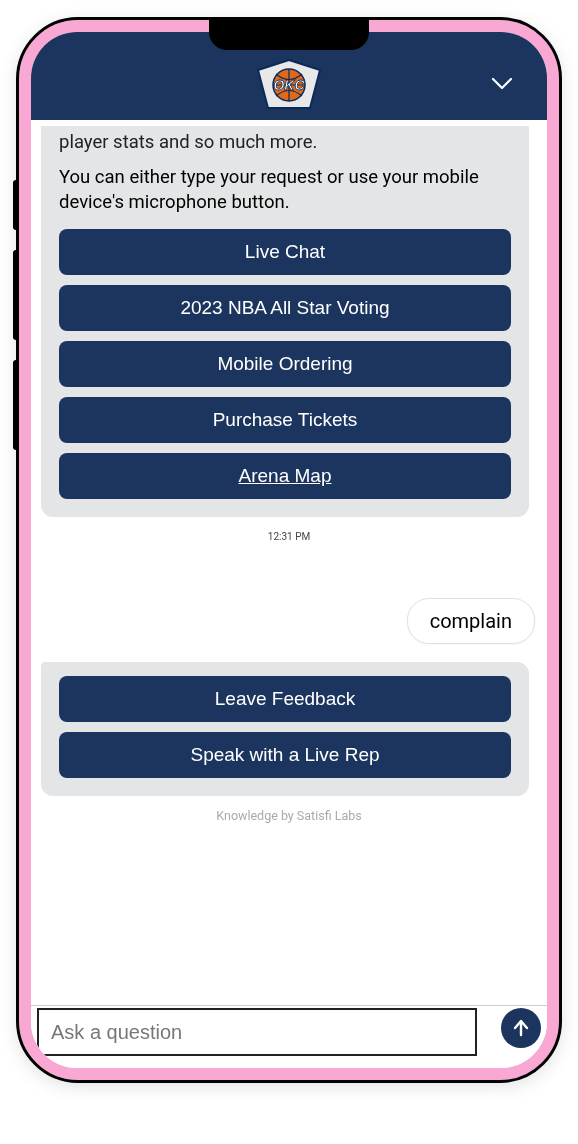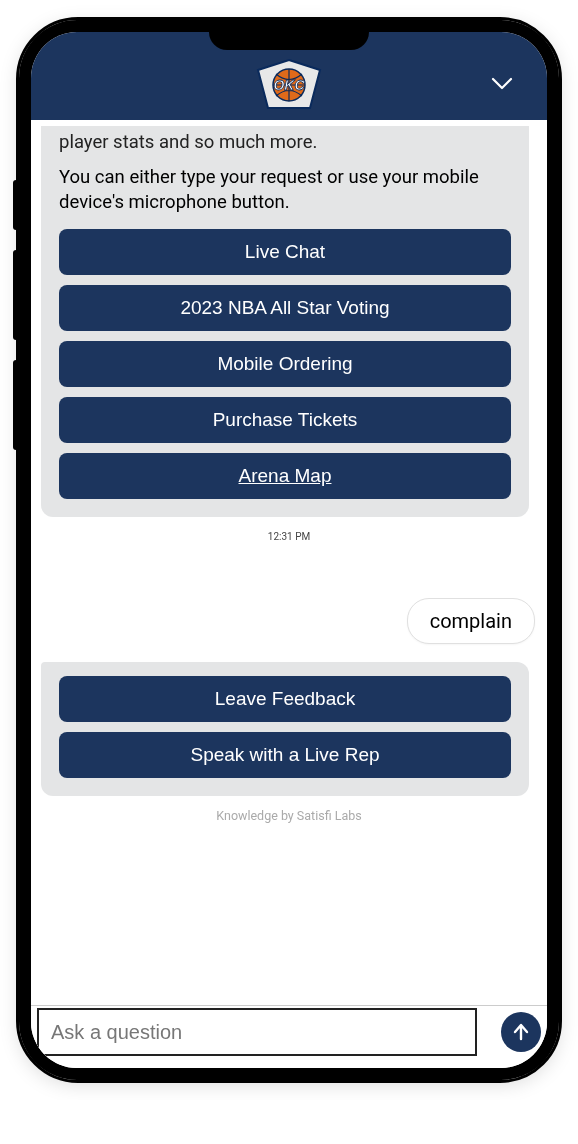--- a/index.html
+++ b/index.html
@@ -6,21 +6,21 @@
   body {
     background: #fff;
     font-family: -apple-system, BlinkMacSystemFont, 'Segoe UI', Roboto, Arial, sans-serif;
     display: flex;
     justify-content: center;
     padding: 20px 0;
   }
   .phone-frame {
     width: 540px;
     height: 1060px;
-    background: #000000;
+    background: #f9a8d4;
     border-radius: 58px;
     padding: 12px;
     position: relative;
     box-shadow: 0 4px 20px rgba(0,0,0,0.15);
   }
   .phone-frame::before {
     content: '';
     position: absolute;
     top: -3px; left: -3px; right: -3px; bottom: -3px;
     border: 3px solid #000;
@@ -157,21 +157,21 @@
     text-align: center;
     font-size: 12.5px;
     color: #aaa;
     margin: 6px 0 2px 0;
   }
   .input-bar {
     flex: 0 0 auto;
     border-top: 1px solid #ccc;
     padding: 2px 6px 12px 6px;
     display: flex;
-    align-items: center;
+    align-items: flex-start;
     gap: 24px;
     background: #fff;
   }
   .input-field {
     flex: 1;
     border: 2px solid #222;
     padding: 10px 12px;
     font-size: 20px;
     color: #666;
     background: #fff;

